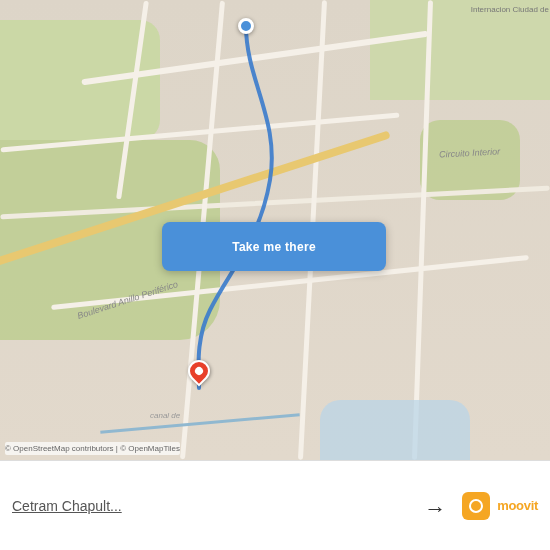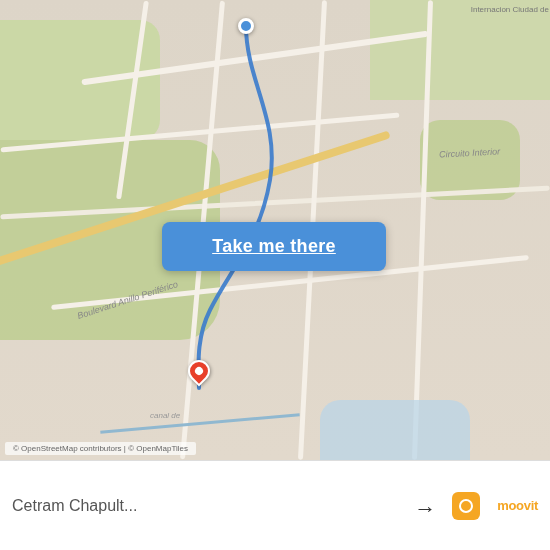--- a/index.html
+++ b/index.html
@@ -301,35 +301,34 @@
       align-items: center;
       justify-content: center;
       cursor: pointer;
       box-shadow: 0 2px 8px rgba(0,0,0,0.25);
       z-index: 20;
       border: none;
     }
 
     .take-me-there-btn span {
       color: white;
-      font-size: 18px;
+      font-size: 12px;
       font-weight: bold;
       letter-spacing: 0.3px;
-      text-decoration: underline;
     }
 
     
     .attribution {
       position: absolute;
       bottom: 5px;
       left: 5px;
       font-size: 8px;
       color: #666;
       background: rgba(255,255,255,0.7);
-      padding: 2px 8px;
+      padding: 2px 0;
       border-radius: 2px;
     }
 
     
     #bottom-bar {
       width: 550px;
       height: 90px;
       background: white;
       display: flex;
       align-items: center;
@@ -340,46 +339,47 @@
     }
 
     .route-from {
       display: flex;
       flex-direction: column;
       flex: 1;
       min-width: 0;
     }
 
     .route-label {
-      font-size: 16px;
+      font-size: 14px;
       color: #555;
       white-space: nowrap;
       overflow: hidden;
       text-overflow: ellipsis;
+      text-decoration: underline;
     }
 
     .route-arrow {
       font-size: 22px;
       color: #333;
       margin: 0 8px;
       flex-shrink: 0;
     }
 
     .route-to {
       display: flex;
       flex-direction: column;
       flex: 1.4;
       min-width: 0;
     }
 
     
     .moovit-logo {
       display: flex;
       align-items: center;
-      gap: 17px;
+      gap: 7px;
       margin-left: 8px;
       flex-shrink: 0;
     }
 
     .moovit-icon {
       width: 28px;
       height: 28px;
       background: #f5a623;
       border-radius: 6px;
       display: flex;

